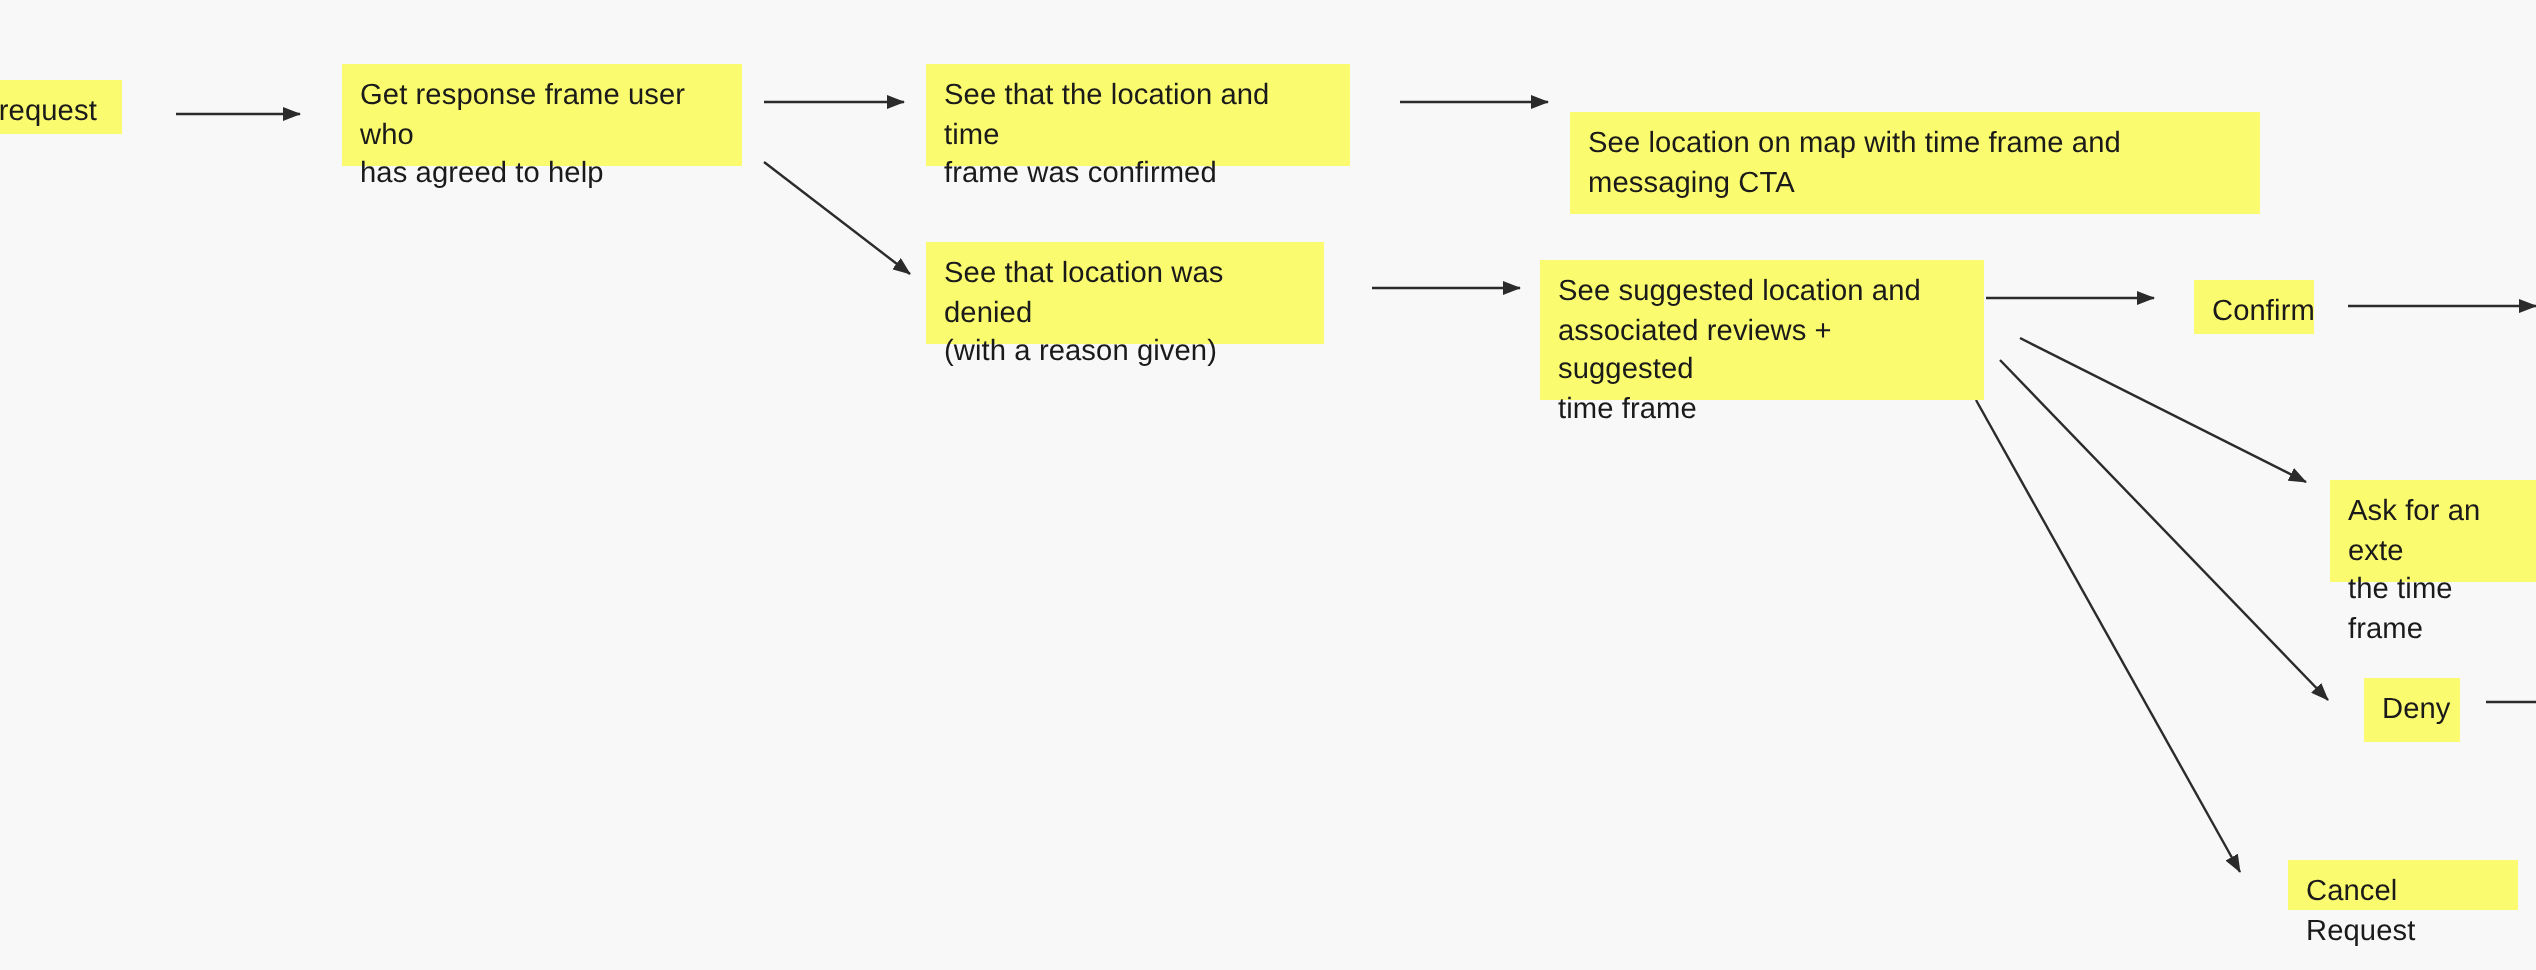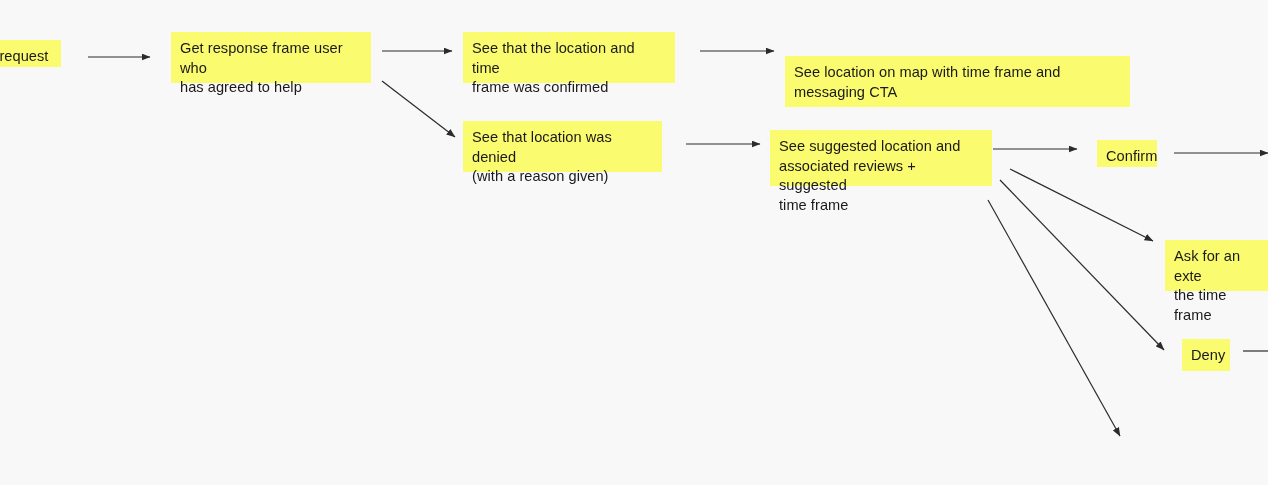--- a/index.html
+++ b/index.html
@@ -88,25 +88,26 @@
 
   <div class="node" style="left:463px; top:32px; width:212px; height:51px;">See that the location and time
 frame was confirmed</div>
 
   <div class="node" style="left:785px; top:32px; width:345px; height:51px;margin-top:24px;">See location on map with time frame and
 messaging CTA</div>
 
   <div class="node" style="left:463px; top:121px; width:199px; height:51px;">See that location was denied
 (with a reason given)</div>
 
-  <div class="node" style="left:770px; top:130px; width:222px; height:56px;">See suggested location and
+  <div class="node" style="left:770px; top:130px; width:222px; height:70px;">See suggested location and
 associated reviews + suggested
 time frame</div>
 
   <div class="node" style="left:1097px; top:140px; width:60px; height:27px;">Confirm</div>
 
   <div class="node" style="left:1165px; top:240px; width:110px; height:51px;">Ask for an exte
 the time frame</div>
 
   <div class="node" style="left:1182px; top:339px; width:48px; height:32px;">Deny</div>
 
+  <div class="node" style="left:1144px; top:430px; width:115px; height:25px;">Cancel Request</div>
 
 </div>
 
 </body></html>

